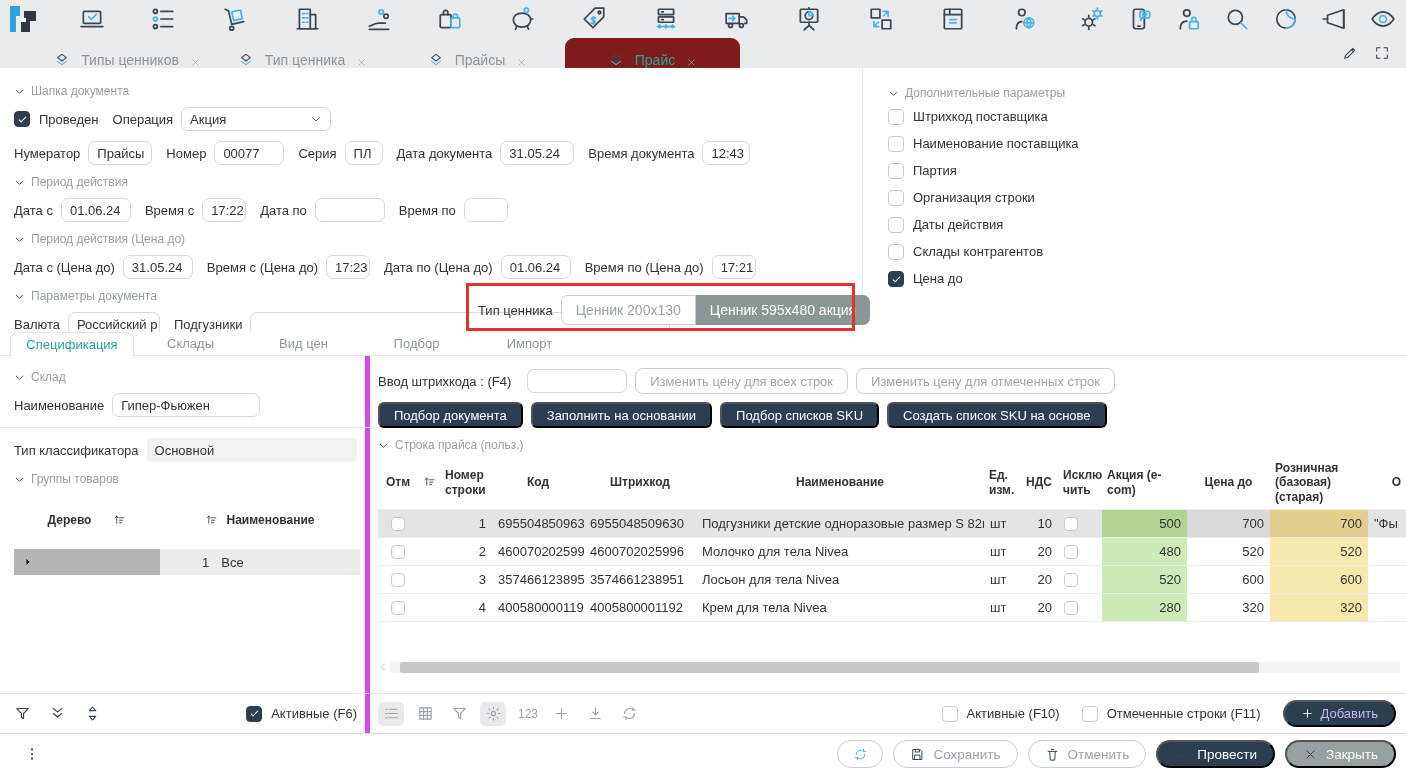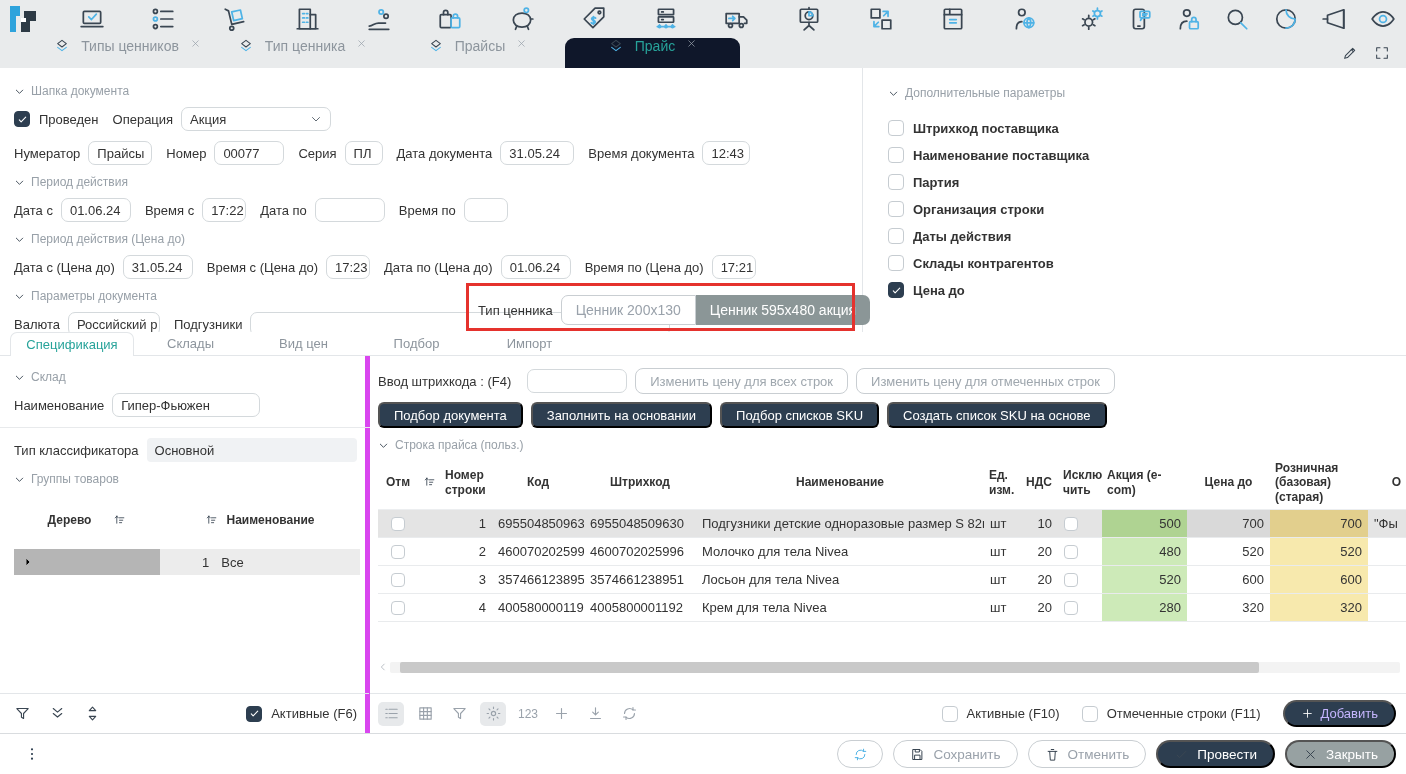--- a/index.html
+++ b/index.html
@@ -13,24 +13,24 @@
   .tb-group1 { flex: 1; display: flex; justify-content: space-between; align-items: center; }
   .tb-group2 { width: 318px; margin-left: 40px; display: flex; justify-content: space-between; align-items: center; }
   .icon { display: inline-flex; align-items: center; justify-content: center; color: #3a4652; }
   .icon svg { fill: none; stroke: currentColor; stroke-width: 1.6; stroke-linecap: round; stroke-linejoin: round; }
   .icon svg .b { stroke: #4fb3e6; }
   .tb-icon { width: 27px; height: 27px; cursor: pointer; }
   .tb-icon svg { width: 26px; height: 26px; }
 
   .tabbar { display: flex; align-items: flex-end; height: 30px; padding-left: 40px; }
   .main-tabs { display: flex; align-items: flex-end; height: 30px; }
-  .mtab { display: flex; align-items: flex-start; justify-content: center; gap: 11px; height: 30px; color: #8d959d; font-size: 14px; cursor: pointer; }
+  .mtab { display: flex; align-items: flex-end; justify-content: center; gap: 11px; height: 30px; color: #8d959d; font-size: 14px; cursor: pointer; }
   .mtab .dia svg { width: 16px; height: 16px; }
   .mtab .x { color: #9aa2ab; font-size: 13px; }
-  .mtab.active { background: #0f172a; border-radius: 9px 9px 0 0; color: #27a39a; margin-top: 48px; }
+  .mtab.active { background: #7f1d1d; border-radius: 9px 9px 0 0; color: #27a39a; margin-top: 48px; }
   .tab-actions { margin-left: auto; margin-right: 16px; display: flex; gap: 16px; align-items: center; height: 30px; color: #9aa2ab; }
   .tab-actions .icon svg { width: 16px; height: 16px; }
 
   
   .header-form { position: absolute; left: 0; top: 68px; width: 862px; height: 264px; padding: 10px 0 0 14px; background: #fff; }
   .sec { display: flex; align-items: center; gap: 6px; color: #98a0a8; font-size: 12px; margin: 6px 0 9px 0; }
   .sec .icon svg { width: 11px; height: 11px; stroke-width: 2; }
   .frow { display: flex; align-items: center; margin-bottom: 10px; }
   .flabel { margin-right: 8px; white-space: nowrap; }
   .gap { width: 14px; flex: 0 0 auto; }
@@ -47,21 +47,21 @@
   
   .pricetag-group { position: absolute; left: 478px; top: 295px; display: flex; align-items: center; z-index: 3; }
   .seg { display: flex; }
   .seg-btn { height: 30px; display: inline-flex; align-items: center; justify-content: center; padding: 0 14px; font-size: 14px; cursor: pointer; }
   .seg-off { background: #fff; border: 1px solid #c9ced2; border-radius: 7px 0 0 7px; color: #9aa2ab; }
   .seg-on { background: #8b9697; border-radius: 0 7px 7px 0; color: #fff; }
   .red-highlight { position: absolute; left: 466px; top: 283px; width: 389px; height: 48px; border: 3px solid #e5322d; z-index: 4; pointer-events: none; }
 
   
   .extra-panel { position: absolute; left: 862px; top: 68px; width: 544px; height: 264px; border-left: 1px solid #e3e6e9; background: #fff; padding: 12px 0 0 25px; }
-  .xp-row { display: flex; align-items: flex-end; height: 27px; font-weight: bold; }
+  .xp-row { display: flex; align-items: flex-start; height: 27px; }
 
   
   .doc-tabs { position: absolute; left: 0; top: 332px; width: 1406px; height: 24px; border-bottom: 1px solid #e3e6e9; display: flex; align-items: flex-end; padding-left: 10px; background: #fff; }
   .dtab { width: 113px; height: 23px; display: flex; align-items: center; justify-content: center; color: #8d959d; font-size: 13px; cursor: pointer; }
   .dtab.active { width: 124px; height: 24px; background: #fff; border: 1px solid #e3e6e9; border-bottom: none; border-radius: 7px 7px 0 0; color: #27a39a; margin-bottom: -1px; z-index: 2; }
 
   
   .left-panel { position: absolute; left: 0; top: 356px; width: 370px; height: 377px; border-right: 5px solid #d946ef; background: #fff; padding: 8px 8px 0 14px; }
   .divider { height: 1px; background: #e8eaec; margin: 4px 0 10px -14px; width: 370px; }
   .tree { margin-top: 4px; width: 346px; }

